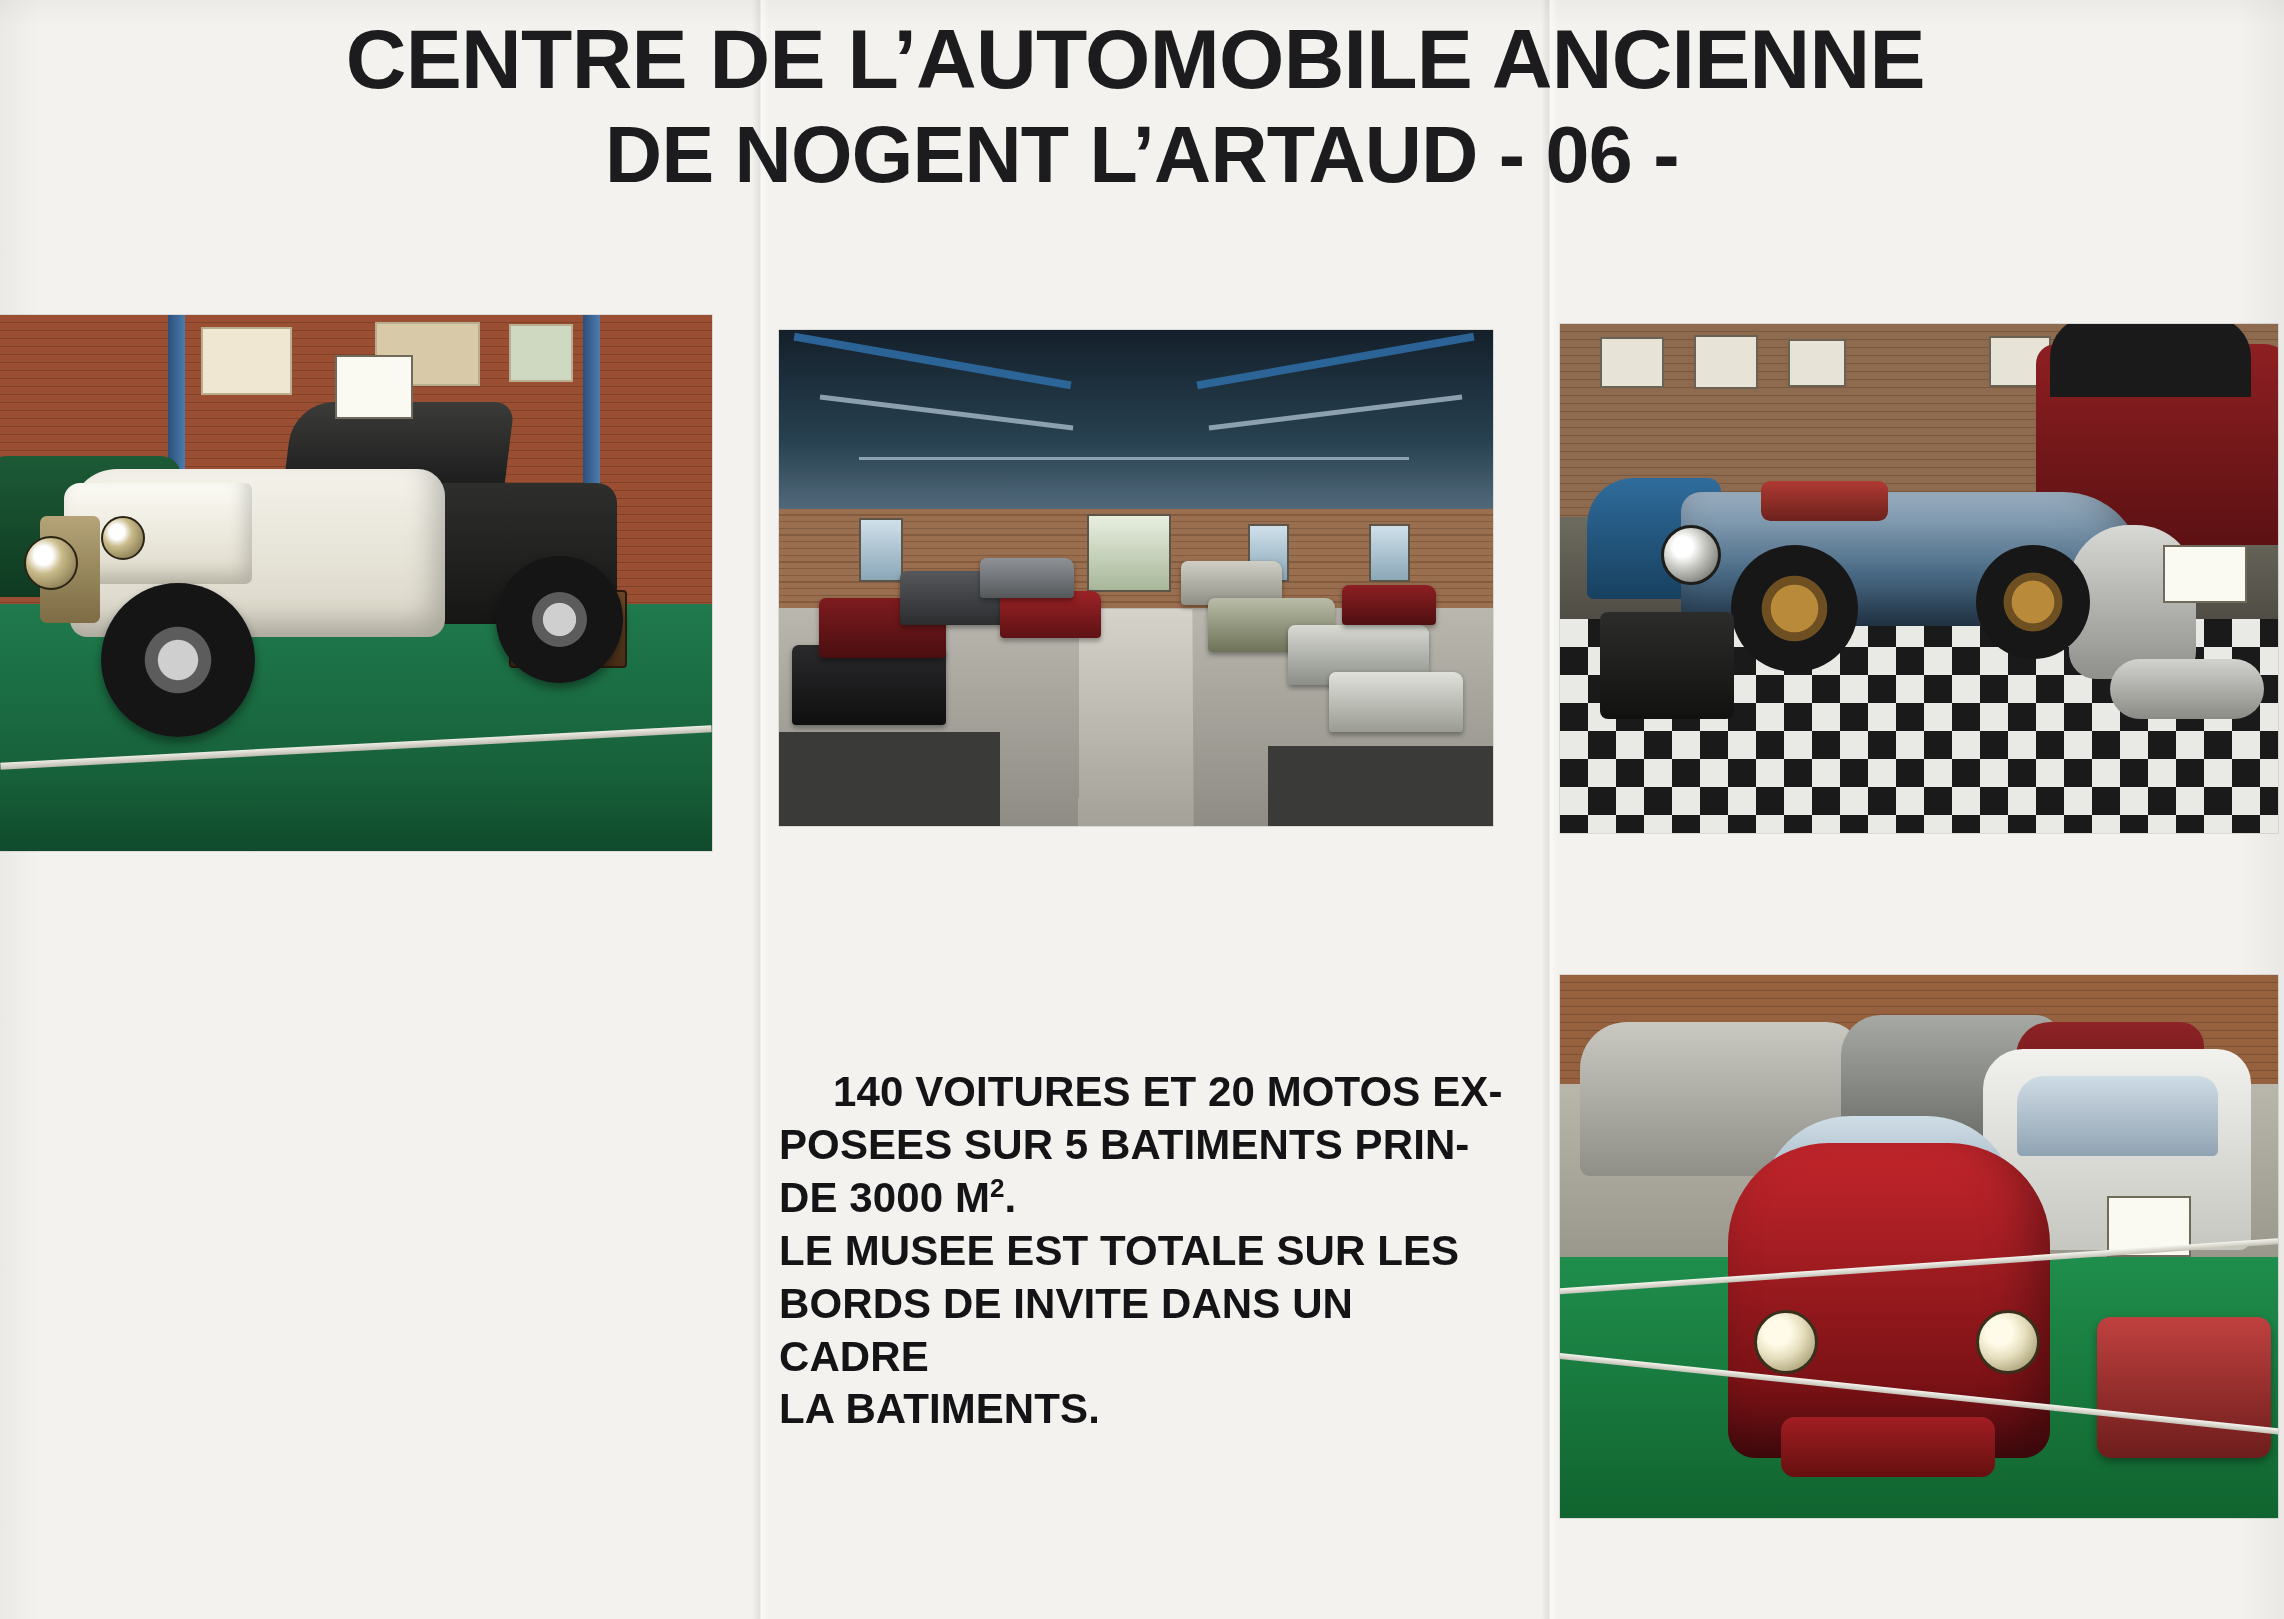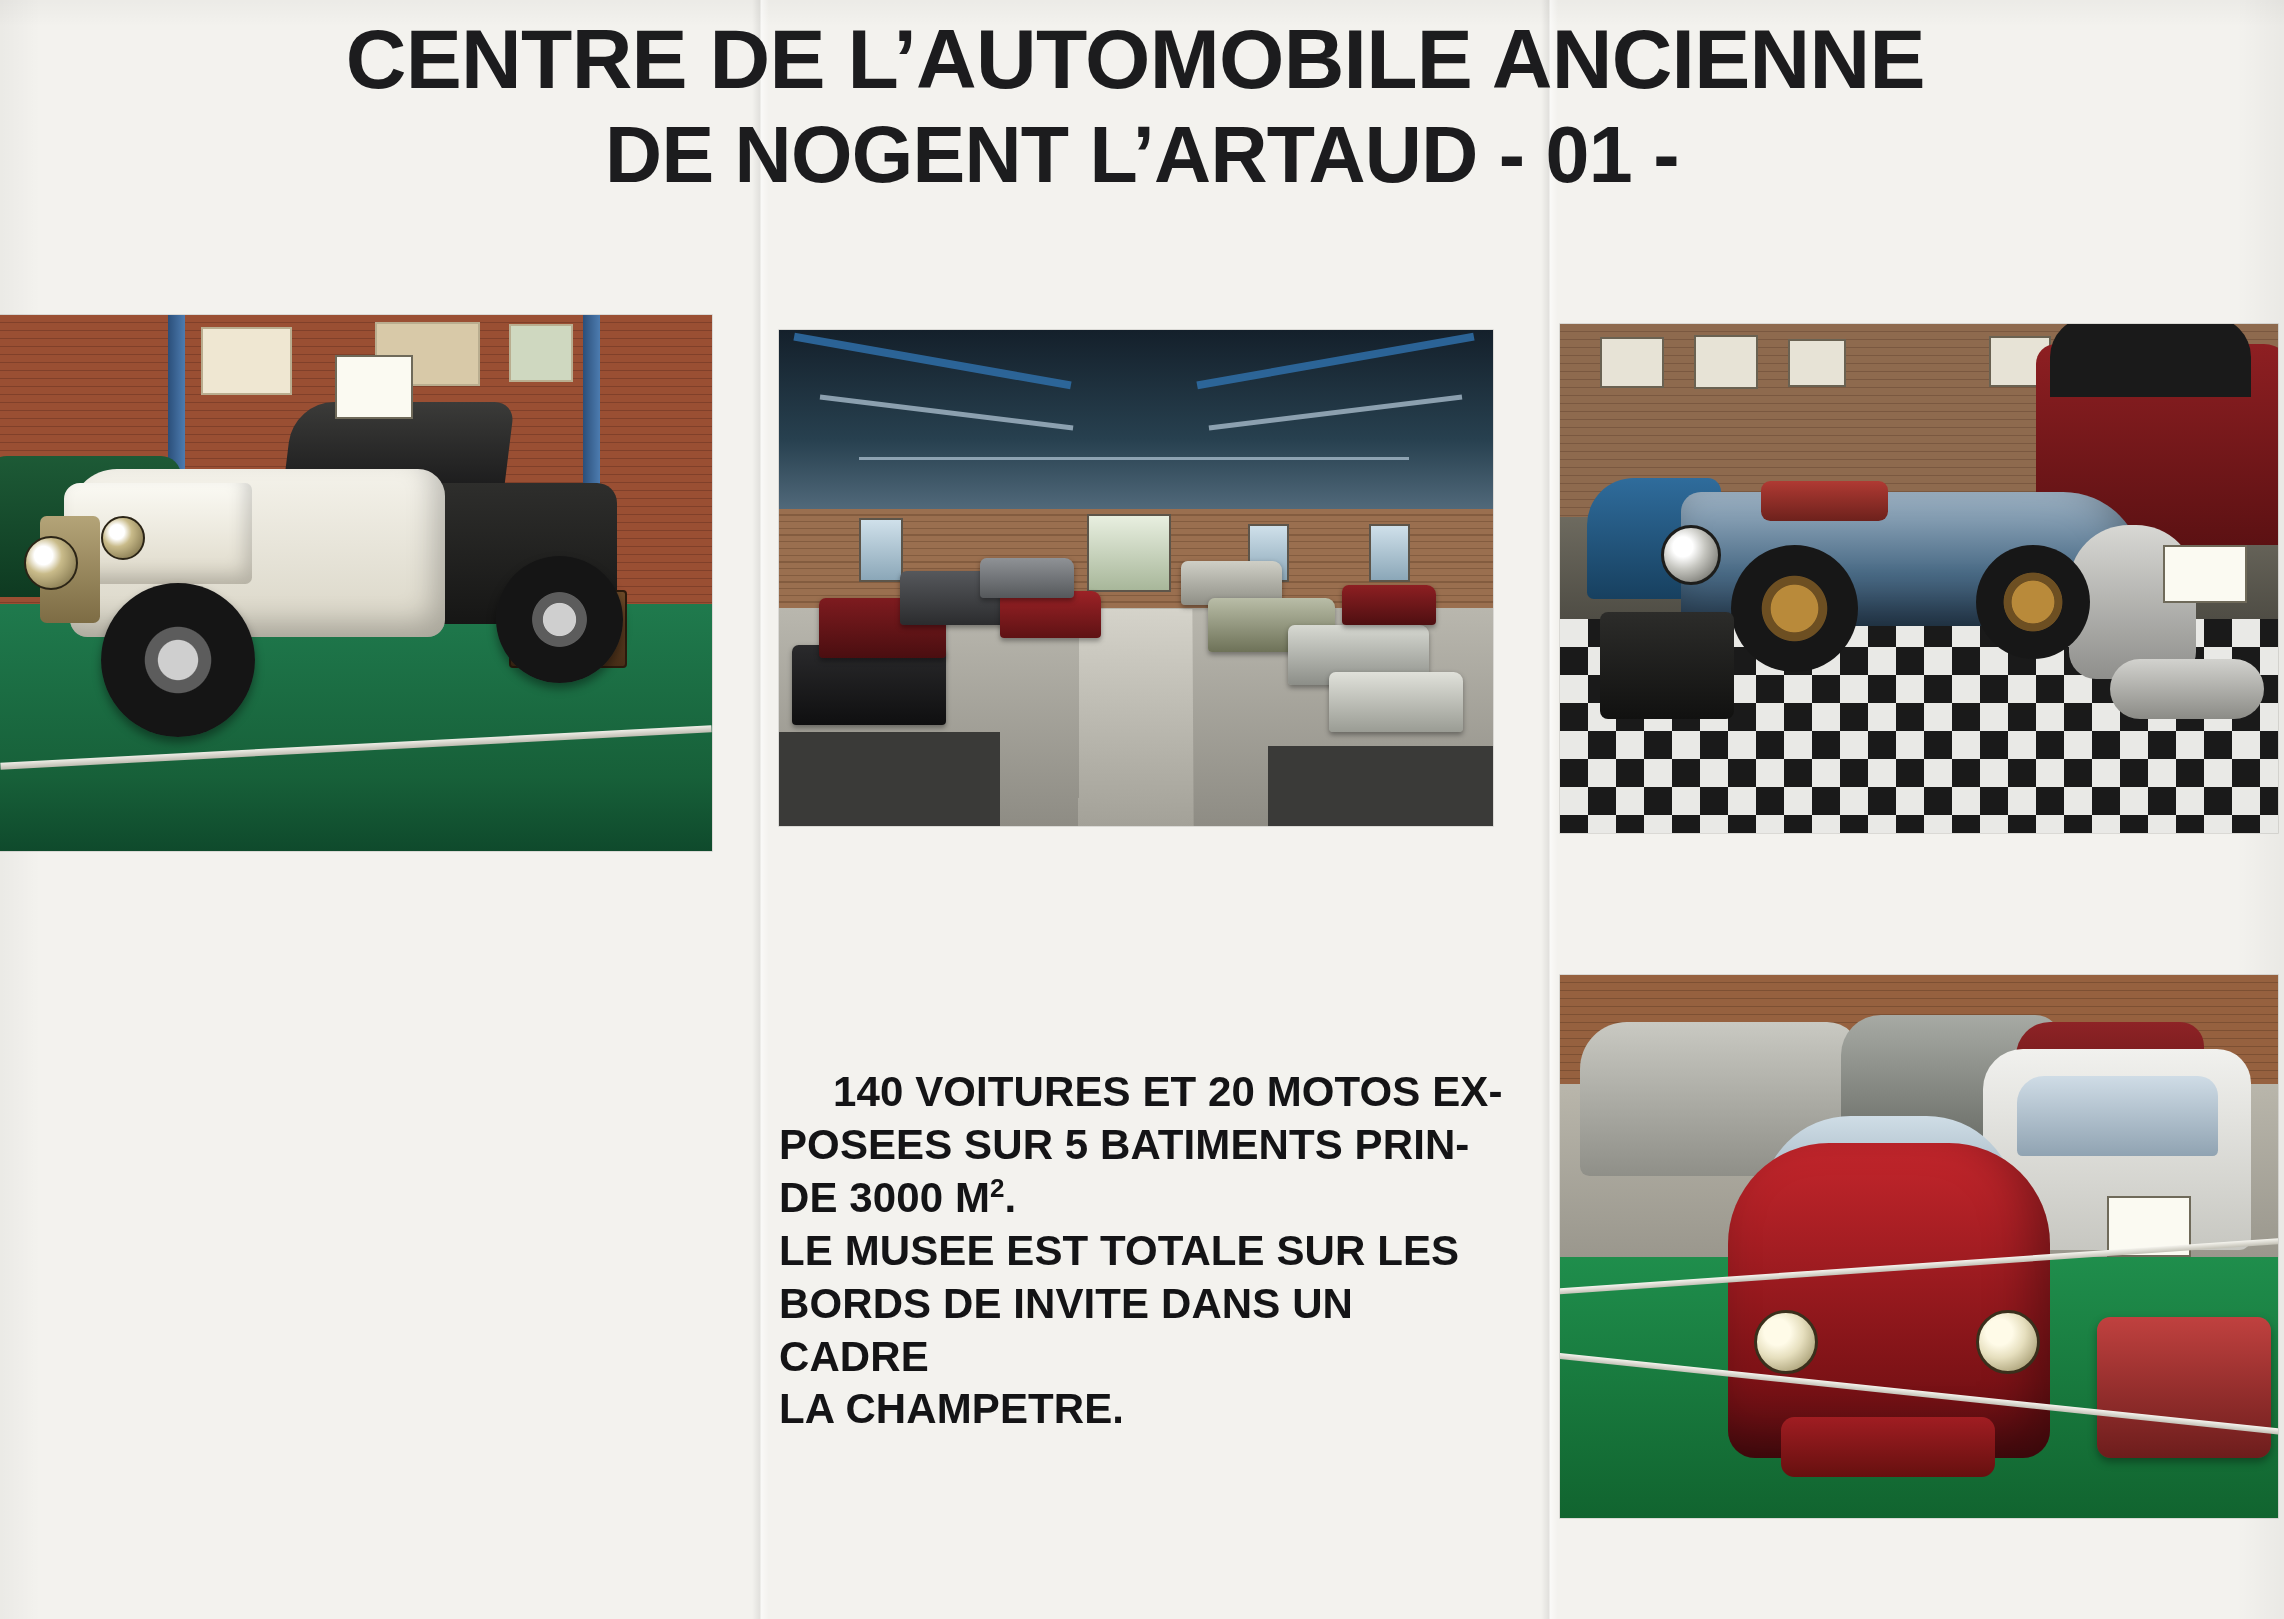--- a/index.html
+++ b/index.html
@@ -360,21 +360,21 @@
 </head>
 <body>
 
 <div class="page">
 
   <div class="fold left"></div>
   <div class="fold right"></div>
 
   <div class="title-block">
     <div class="title-line title-line1">CENTRE DE L’AUTOMOBILE ANCIENNE</div>
-    <div class="title-line title-line2">DE NOGENT L’ARTAUD - 01 -</div>
+    <div class="title-line title-line2">DE NOGENT L’ARTAUD - 06 -</div>
   </div>
 
   <div class="photo" id="photo-1">
     <div class="p1-wall"></div>
     <div class="p1-beam" style="left:168px;"></div>
     <div class="p1-beam" style="left:583px;"></div>
     <div class="p1-poster" style="left:201px; top:12px; width:87px; height:64px;"></div>
     <div class="p1-poster" style="left:375px; top:6.7px; width:101px; height:60px; background:#d8c9a8;"></div>
     <div class="p1-poster" style="left:509px; top:9.4px; width:60px; height:54px; background:#cfd8c0;"></div>
     <div class="p1-floor"></div>
@@ -448,21 +448,21 @@
     <div class="signboard" style="left:603px; top:221px; width:80px; height:54px;"></div>
   </div>
 
 
   <div class="text-block">
     <p class="indent">140 VOITURES ET 20 MOTOS EX-</p>
     <p>POSEES SUR 5 BATIMENTS PRIN-</p>
     <p>DE 3000 M<sup>2</sup>.</p>
     <p>LE MUSEE EST TOTALE SUR LES</p>
     <p>BORDS DE INVITE DANS UN CADRE</p>
-    <p>LA CHAMPETRE.</p>
+    <p>LA BATIMENTS.</p>
   </div>
 
   <div class="photo" id="photo-5">
     <div class="p5-wall"></div>
     <div class="p5-floor-grey"></div>
     <div class="p5-green"></div>
 
     <div class="p5-grey-car"></div>
     <div style="position:absolute; left:281px; top:40px; width:221px; height:127px; background:linear-gradient(180deg,#a7aaa4,#6c6f69); border-radius:40px 27px 8px 8px;"></div>
     <div style="position:absolute; left:456px; top:47px; width:188px; height:114px; background:linear-gradient(180deg,#8e2326,#53100f); border-radius:34px 24px 8px 8px;"></div>

